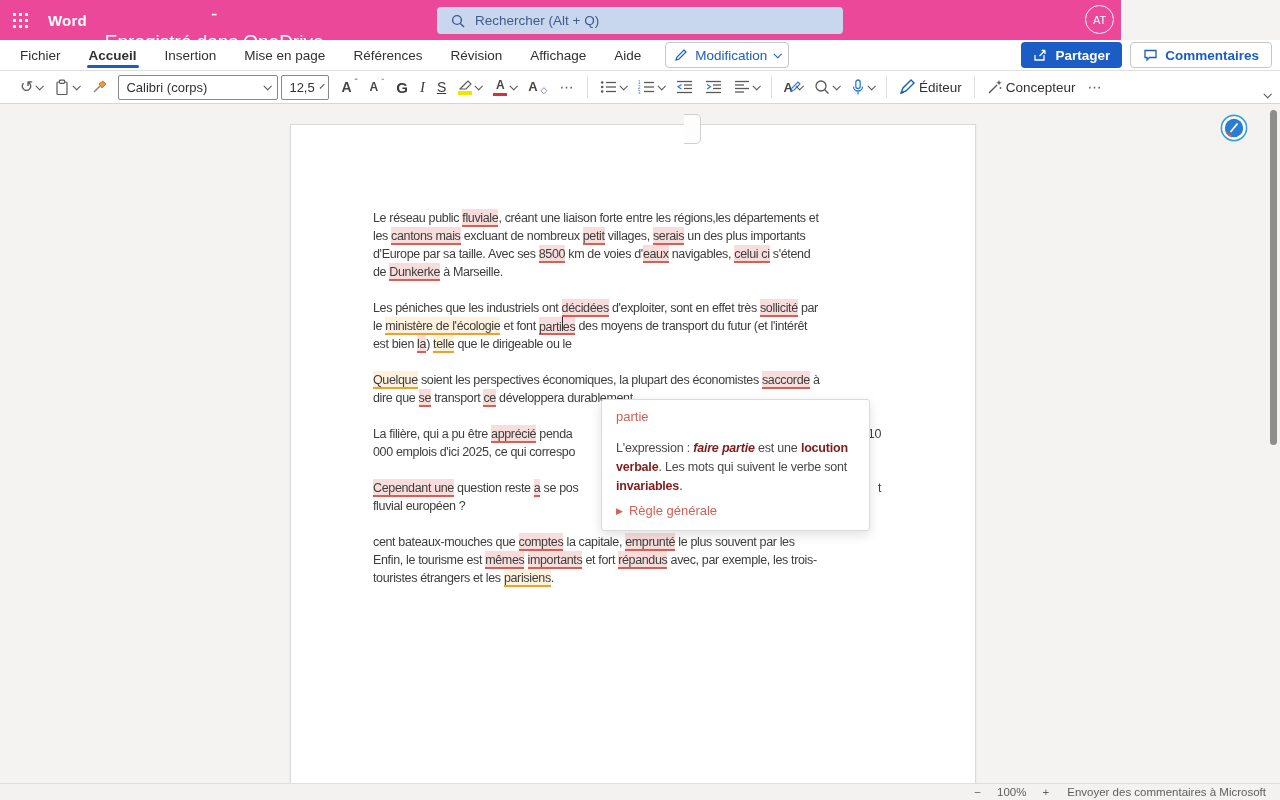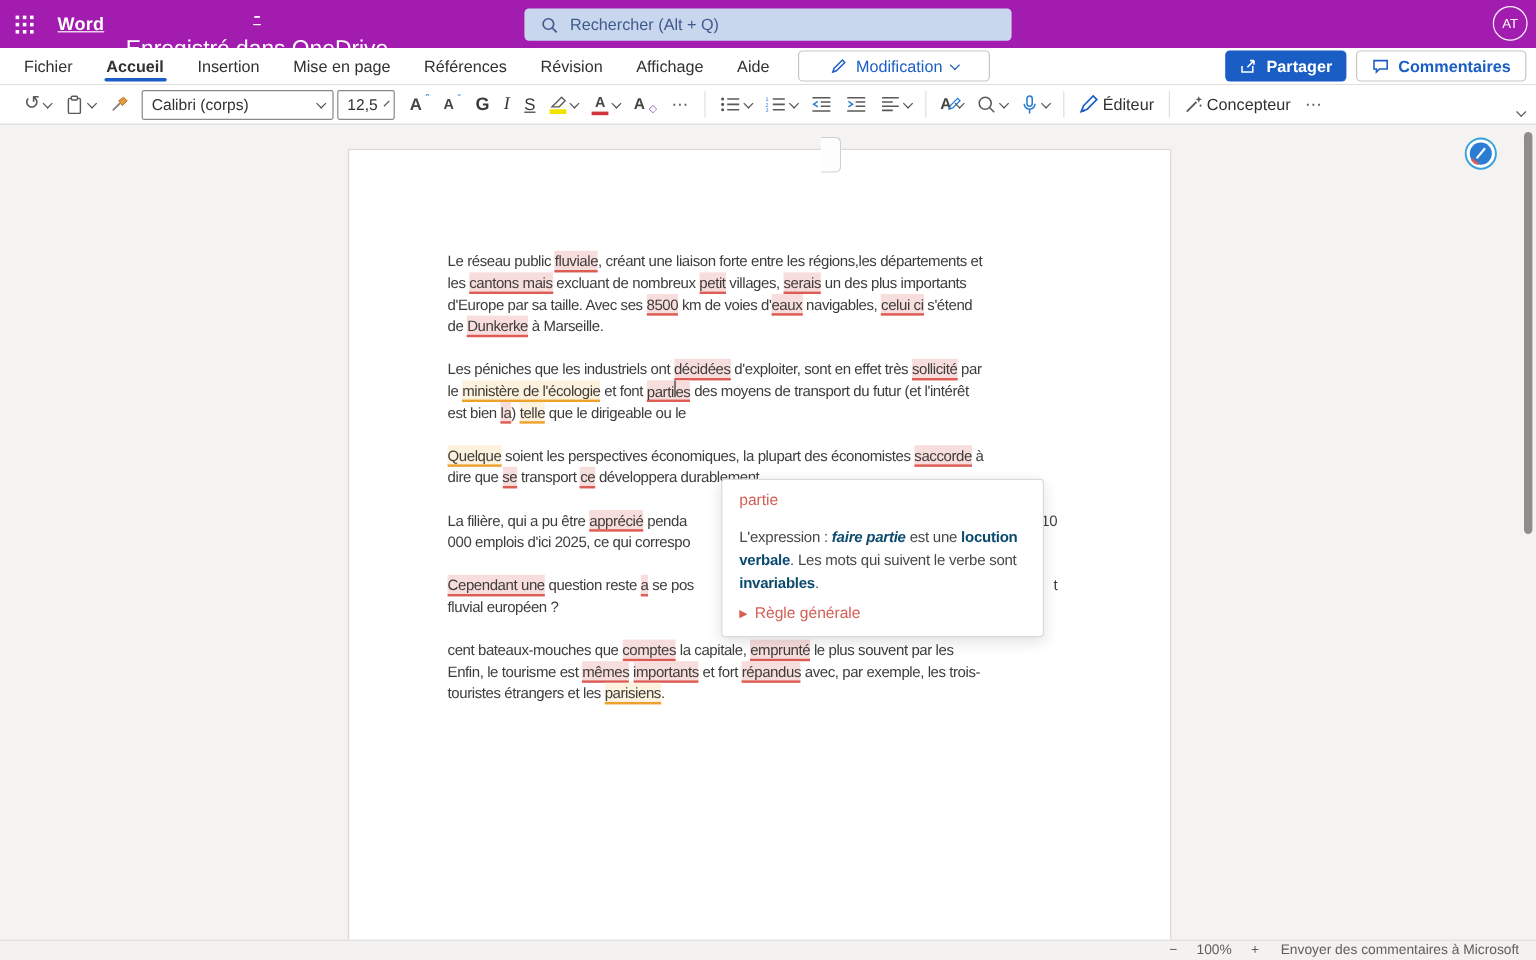--- a/index.html
+++ b/index.html
@@ -1,21 +1,21 @@
 <!DOCTYPE html>
 <html><head>
 <meta charset="utf-8">
 <style>
   * { margin:0; padding:0; box-sizing:border-box; }
   html,body { width:1280px; height:800px; overflow:hidden;
     font-family:"Liberation Sans", sans-serif; background:#f4f3f2; }
 
   
-  .topbar { position:absolute; left:0; top:0; width:1280px; height:40px;
-    background:#a21caf; display:flex; align-items:center; color:#fff;text-decoration:underline; }
+  .topbar { position:absolute; left:0; top:0; width:1121px; height:40px;
+    background:#ec4899; display:flex; align-items:center; color:#fff; }
   .waffle { width:40px; height:40px; display:flex; align-items:center; justify-content:center; cursor:pointer; }
   .waffle-grid { display:grid; grid-template-columns:repeat(3,3px); grid-template-rows:repeat(3,3px); gap:3px; }
   .waffle-grid i { background:#fff; width:3px; height:3px; display:block; }
   .app-name { font-weight:bold; font-size:15px; margin:0 18px 0 8px; letter-spacing:.2px; }
   .doc-title { font-size:19px; display:flex; align-items:center; gap:6px;flex-direction:column; }
   .chev { width:6px; height:6px; border-right:1.3px solid #555; border-bottom:1.3px solid #555;
     transform:rotate(45deg) translateY(-1px); display:inline-block; }
   .chev.white { border-color:#fff; }
   .chev.blue { border-color:#1a5dc4; }
   .searchbox { position:absolute; left:437px; top:7px; width:406px; height:27px;
@@ -27,21 +27,21 @@
 
   
   .menubar { position:absolute; left:0; top:40px; width:1280px; height:31px; background:#fff;
     border-bottom:1px solid #e1dfdd; display:flex; align-items:center; font-size:13.5px; color:#323130; }
   .menu-tabs { display:flex; align-items:stretch; height:100%; padding-left:6px; }
   .menu-tab { display:flex; align-items:center; padding:0 14px; cursor:pointer; position:relative; }
   .menu-tab.active { font-weight:bold; }
   .menu-tab.active::after { content:""; position:absolute; left:12px; right:12px; bottom:2px;
     height:3px; background:#1a5dc4; border-radius:2px; }
   .mode-btn { margin-left:10px; display:flex; align-items:center; gap:7px; border:1px solid #c8c6c4;
-    border-radius:4px; height:26px; padding:0 26px; color:#1a5dc4; cursor:pointer; background:#fff; font-size:13.5px; }
+    border-radius:4px; height:26px; padding:0 8px; color:#1a5dc4; cursor:pointer; background:#fff; font-size:13.5px; }
   .menubar-right { margin-left:auto; display:flex; align-items:center; gap:8px; padding-right:8px; }
   .share-btn { background:#1a5dc4; color:#fff; border:none; border-radius:4px; height:26px;
     padding:0 12px; font-size:13.5px; font-weight:bold; display:flex; align-items:center; gap:7px; cursor:pointer; }
   .comments-btn { background:#fff; color:#1a5dc4; border:1px solid #c8c6c4; border-radius:4px; height:26px;
     padding:10px 12px; font-size:13.5px; font-weight:bold; display:flex; align-items:center; gap:7px; cursor:pointer; }
 
   
   .ribbon { position:absolute; left:0; top:71px; width:1280px; height:33px; background:#fff;
     border-bottom:1px solid #d8d6d4; display:flex; align-items:center; padding-left:14px; color:#514f4d; }
   .rb { display:flex; align-items:center; gap:3px; padding:3px 6px; border-radius:3px; cursor:pointer; height:27px; }
@@ -75,21 +75,21 @@
   .err-gr { background:#fdf2dd; border-bottom:2px solid #efa12d; cursor:pointer; }
   .fillgap { flex:1; }
   .caret { width:1.3px; background:#2b2b2b; height:14px; align-self:center; }
 
   
   .editor-card { position:absolute; left:310px; top:274px; width:269px; background:#fff;
     border:1px solid #dadada; border-radius:3px; box-shadow:0 4px 12px rgba(0,0,0,.12);
     padding:9px 14px 12px; z-index:5; }
   .ec-title { color:#d35f55; font-size:13px; margin-bottom:15px; }
   .ec-body { font-size:12.5px; letter-spacing:-0.2px; color:#484848; line-height:19px; white-space:pre; }
-  .ec-body b { color:#0c4a6e; }
+  .ec-body b { color:#7f1d1d; }
   .ec-link { margin-top:7px; color:#d35f55; font-size:13px; display:flex; align-items:center; gap:6px; cursor:pointer; }
   .ec-link .tri { font-size:9px; }
 
   
   .editor-badge { position:absolute; left:1220px; top:10px; cursor:pointer; }
   .scrollbar-thumb { position:absolute; right:3px; top:6px; width:7px; height:335px;
     background:#8f8d8b; border-radius:4px; cursor:grab; }
 
   
   .statusbar { position:absolute; left:0; bottom:0; width:1280px; height:17px; background:#f3f2f1;

